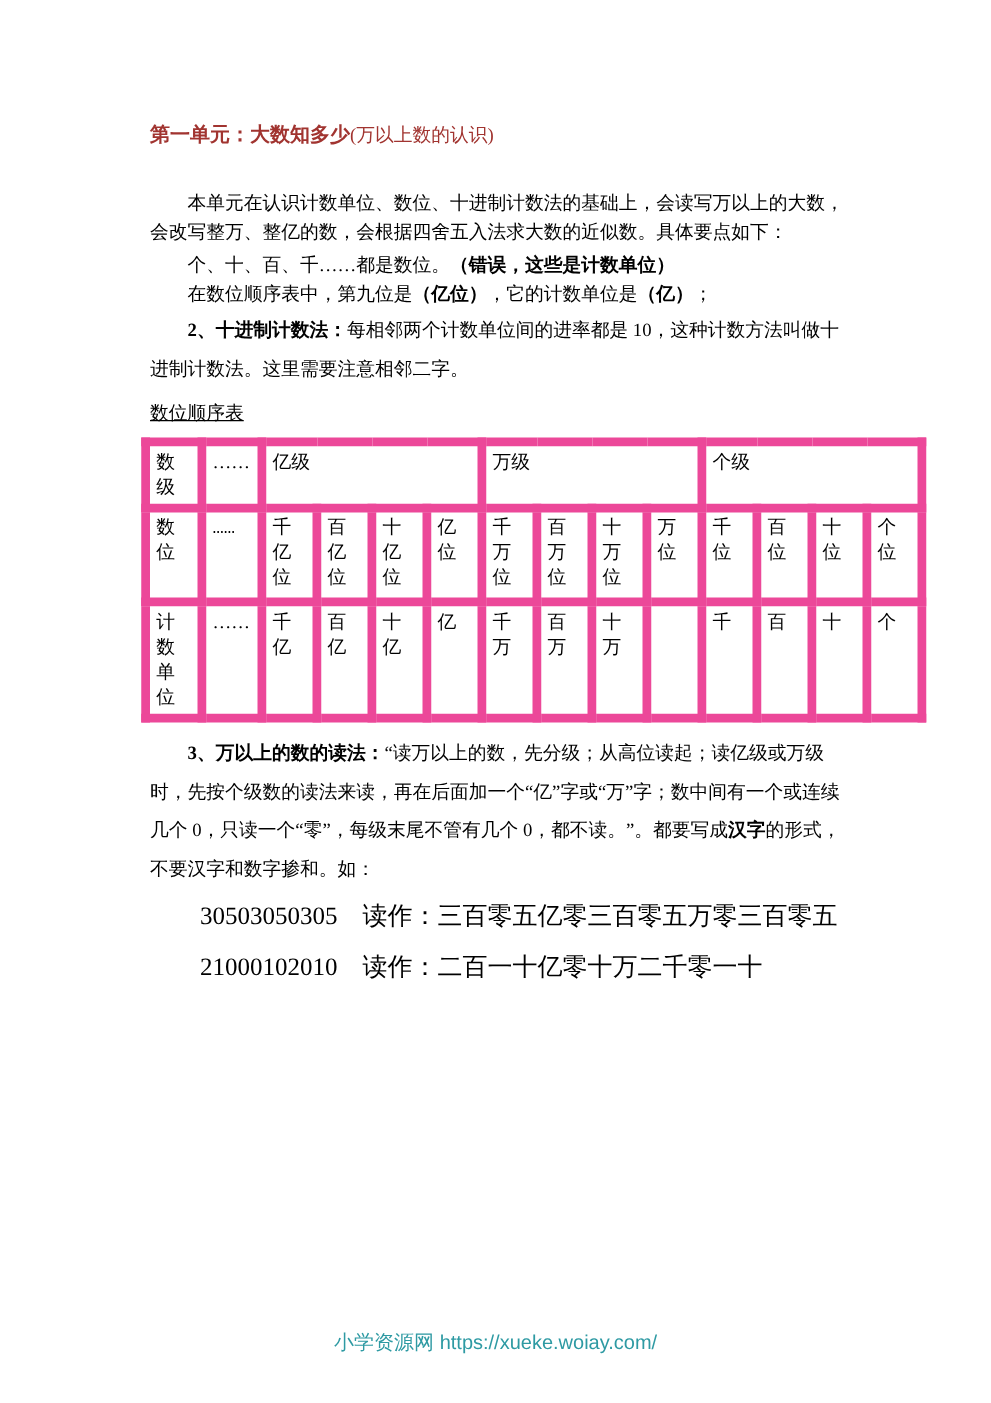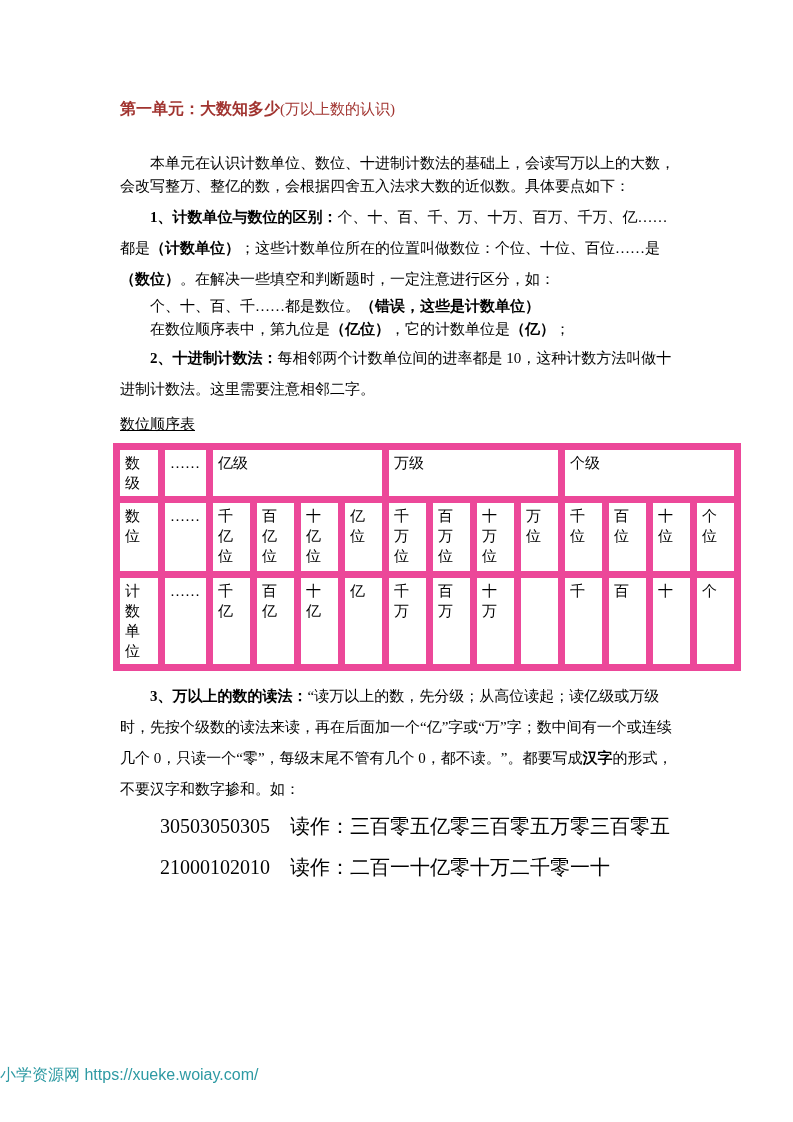--- a/index.html
+++ b/index.html
@@ -30,51 +30,50 @@
 
   .num-table {
     border-collapse:collapse; table-layout:fixed;
     width:628px; margin-left:-7px;
   }
   .num-table td {
     border:7px solid #ec4899; vertical-align:top;
     padding:3px 2px 3px 5px; font-size:15px; line-height:20px;
   }
   .r1 td { height:43px; }
-  .r2 td { height:75px; }
+  .r2 td { height:75px;font-family:Liberation Mono, monospace; }
   .r3 td { height:90px; }
   .c-lbl { width:45px; }
   .c-dots { width:48px; }
   .grp { padding-left:14px; white-space:nowrap; }
   .dots { white-space:nowrap; }
   .v1 { display:inline-block; width:1.15em; word-break:break-all; vertical-align:top; }
 
   .point3 { margin-top:10px; }
   .example { font-size:20px; line-height:23px; padding-left:2em; }
   .example1 { margin-top:10px; }
   .example2 { margin-top:18px; }
   .example .reading { margin-left:20px; }
 
   .footer {
     position:absolute; left:0; right:0; top:1064px;
-    text-align:left; font-size:16px; line-height:22px; color:#2e9aa3;
+    text-align:center; font-size:16px; line-height:22px; color:#2e9aa3;
     font-family:"Liberation Sans","DejaVu Sans",sans-serif;
   }
 </style>
 </head>
 <body>
 
 <div class="page">
 
 
   <h2 class="unit-heading"><span class="hb">第一单元：大数知多少</span><span class="hn">(万以上数的认识)</span></h2>
 
   <p class="para intro">本单元在认识计数单位、数位、十进制计数法的基础上，会读写万以上的大数，会改写整万、整亿的数，会根据四舍五入法求大数的近似数。具体要点如下：</p>
 
-  <p class="para point"><b>1、计数单位与数位的区别：</b><span>个、十、百、千、万、十万、百万、千万、亿……都是</span><b>（计数单位）</b><span>；这些计数单位所在的位置叫做数位：个位、十位、百位……是</span><b>（数位）</b><span>。在解决一些填空和判断题时，一定注意进行区分，如：</span></p>
 
   <p class="para subline"><span>个、十、百、千……都是数位。</span><b>（错误，这些是计数单位）</b></p>
 
   <p class="para subline"><span>在数位顺序表中，第九位是</span><b>（亿位）</b><span>，它的计数单位是</span><b>（亿）</b><span>；</span></p>
 
   <p class="para point point2"><b>2、十进制计数法：</b><span>每相邻两个计数单位间的进率都是 10，这种计数方法叫做十进制计数法。这里需要注意相邻二字。</span></p>
 
   <p class="table-caption">数位顺序表</p>
 
   <table class="num-table">

